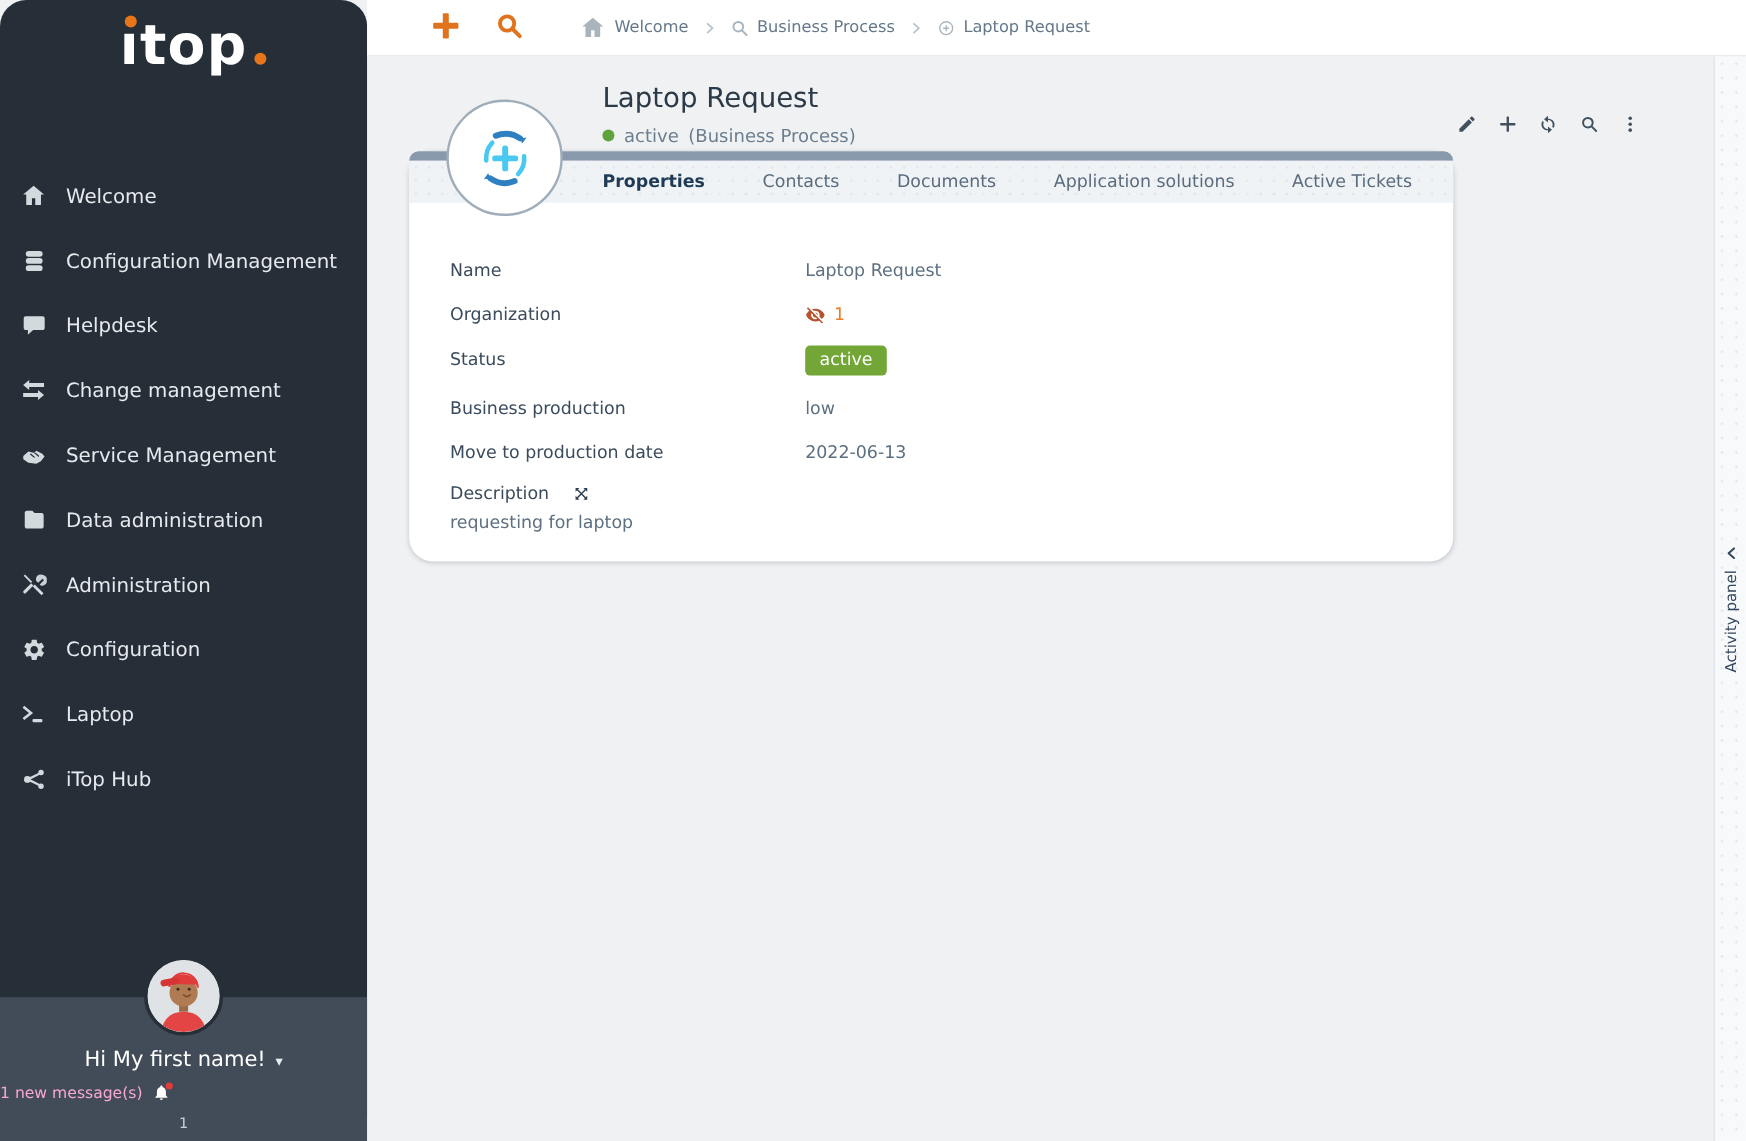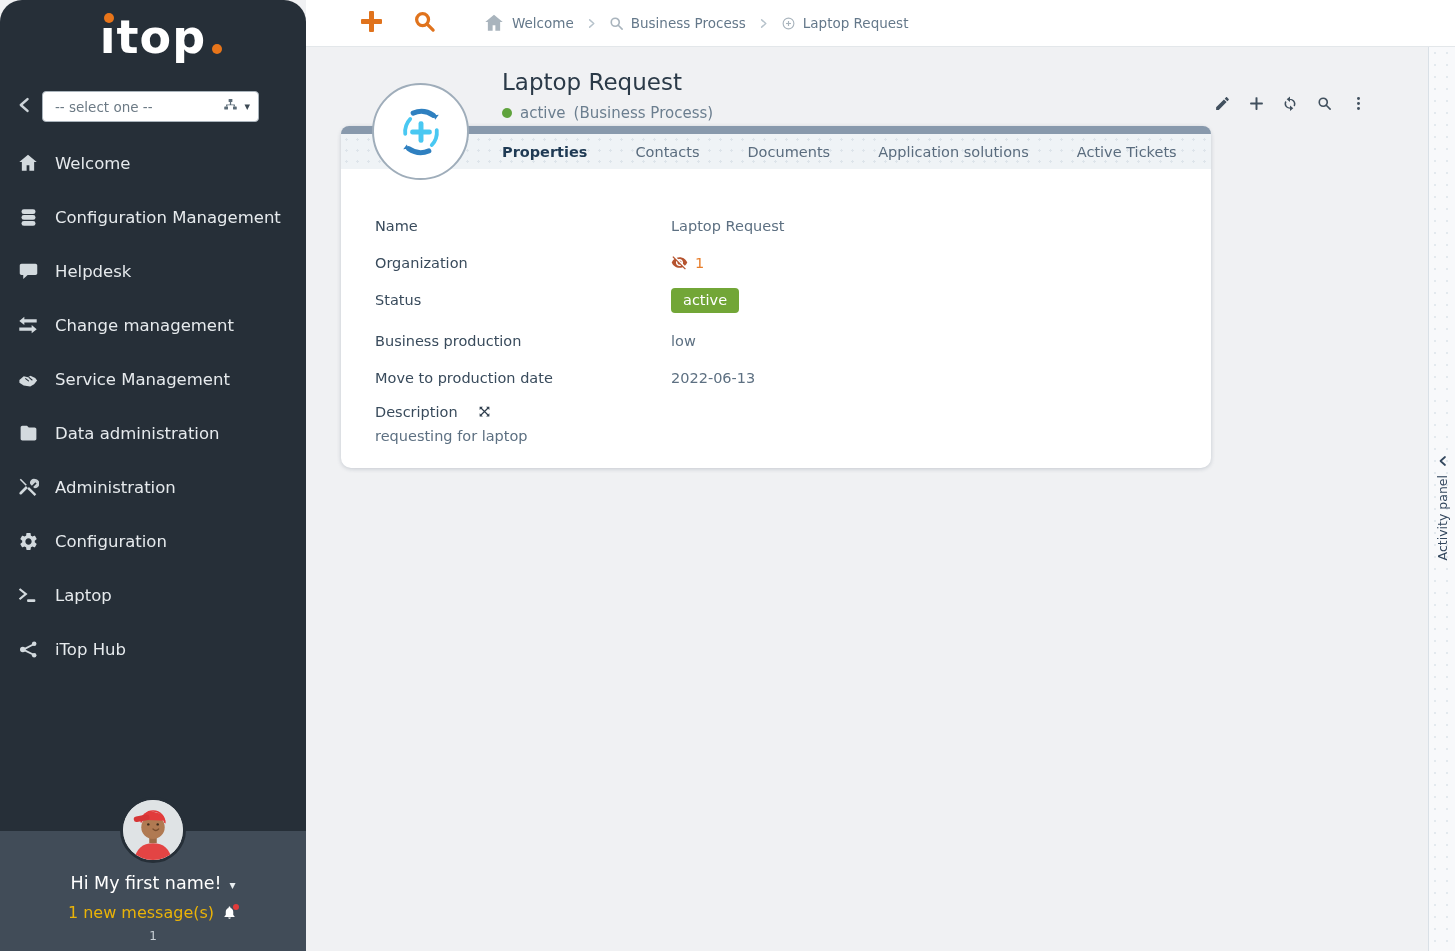--- a/index.html
+++ b/index.html
@@ -25,22 +25,22 @@
   .nav-item { height:54px; display:flex; align-items:center; padding-left:16px; cursor:pointer; color:#dbe1e6; }
   .nav-icon { width:24px; height:24px; display:flex; align-items:center; justify-content:center; color:#d3dade; }
   .nav-label { margin-left:15px; font-size:16.5px; color:#e6eaed; }
 
   .sidebar-footer { position:absolute; left:0; bottom:0; width:100%; height:120px; background:#414c58; }
   .avatar { position:absolute; top:-34px; left:50%; transform:translateX(-50%); width:66px; height:66px;
     border-radius:50%; background:#dfe3e5; border:3px solid #262f38; overflow:hidden; cursor:pointer; }
   .greeting-row { position:absolute; top:42px; width:100%; text-align:center; color:#ffffff;
     font-size:17.5px; cursor:pointer; }
   .greeting-caret { font-size:12px; margin-left:8px; color:#e8edf0; }
-  .messages-row { position:absolute; top:72px; width:100%; display:flex; justify-content:center; align-items:center;
-    gap:8px; color:#eab308; font-size:16px; }
+  .messages-row { position:absolute; top:72px; width:100%; display:flex; align-items:center;
+    gap:8px; color:#f9a8d4; font-size:13px; }
   .bell-wrap { position:relative; width:16px; height:16px; cursor:pointer; color:#ffffff; }
   .bell-dot { position:absolute; top:-1px; right:-1px; width:6px; height:6px; border-radius:50%; background:#e23b3b; }
   .footer-count { position:absolute; top:98px; width:100%; text-align:center; color:#c9d1d7; font-size:12px; }
 
   
   .main { position:relative; flex:1; height:951px; background:#f0f1f3; }
   .topbar { position:absolute; top:0; left:0; right:0; height:47px; background:#ffffff;
     border-bottom:1px solid #e3e7ea; display:flex; align-items:center; padding-left:51px; }
   .topbar-btn { width:28px; height:28px; display:flex; align-items:center; justify-content:center; cursor:pointer; color:#e0731d; }
   .topbar-btn.search { margin-left:25px; }
@@ -52,21 +52,21 @@
 
   .content { position:absolute; top:47px; left:0; right:27px; bottom:0; }
   .obj-header { position:absolute; left:196px; top:22px; }
   .obj-title { font-size:23px; color:#2b3a48; font-weight:500; }
   .obj-subtitle { margin-top:9px; display:flex; align-items:center; gap:8px; font-size:15px; color:#6b7e8f; }
   .status-dot { width:10px; height:10px; border-radius:50%; background:#5fa33c; }
   .obj-toolbar { position:absolute; top:48px; right:60px; display:flex; gap:14px; }
   .tool-btn { width:20px; height:20px; display:flex; align-items:center; justify-content:center; cursor:pointer; color:#41505e; }
 
   .card { position:absolute; left:35px; top:79px; width:870px; height:342px; background:#ffffff;
-    border-radius:10px; box-shadow:0 1px 4px rgba(40,60,80,0.22); }
+    border-radius:20px; box-shadow:0 1px 4px rgba(40,60,80,0.22); }
   .card-top { height:8px; background:#8899ac; border-radius:10px 10px 0 0; }
   .tabstrip { height:35px; background-color:#eff3f6;
     background-image:radial-gradient(circle,#dde4ea 1px,transparent 1.3px); background-size:11px 11px;
     display:flex; align-items:center; gap:48px; padding-left:161px; }
   .tab { font-size:14.5px; color:#5a6c7e; cursor:pointer; white-space:nowrap; }
   .tab.active { color:#1f3a54; font-weight:bold; }
   .card-body { padding:45px 0 0 34px; }
   .frow { display:flex; align-items:center; margin-bottom:14px; min-height:23px; }
   .flabel { width:296px; font-size:14.5px; font-weight:500; color:#394b5c; flex:0 0 296px; }
   .fvalue { font-size:14.5px; color:#5d7082; display:flex; align-items:center; gap:7px; }
@@ -96,43 +96,20 @@
 
   <aside class="sidebar">
     <div class="logo">
       <span class="logo-inner">
         <span class="logo-text" id="logo-text">ıtop</span>
         <span class="logo-idot"></span>
         <span class="logo-period"></span>
       </span>
     </div>
 
-    <div class="org-row">
-      <div class="collapse-btn">
-        <span>
-          <svg width="20" height="20" viewBox="0 0 24 24">
-              <polyline points="15,5 7,12 15,19" fill="none" stroke="currentColor" stroke-width="3" stroke-linecap="round" stroke-linejoin="round"></polyline>
-            </svg>
-        </span>
-      </div>
-      <div class="org-select">
-        <span class="org-select-value">-- select one --</span>
-        <span class="org-select-icons">
-          <span>
-            <svg width="15" height="15" viewBox="0 0 24 24" fill="currentColor">
-                <rect x="9" y="3" width="6" height="5" rx="1"></rect>
-                <rect x="2" y="15" width="6" height="5" rx="1"></rect>
-                <rect x="16" y="15" width="6" height="5" rx="1"></rect>
-                <path d="M11 8h2v4h6v3h-2v-2H7v2H5v-3h6z"></path>
-              </svg>
-          </span>
-          <span class="caret-glyph">▾</span>
-        </span>
-      </div>
-    </div>
 
     <nav class="nav" id="sidebar-nav">
         <div class="nav-item">
        <span class="nav-icon">
             <svg width="22" height="22" viewBox="0 0 24 24" fill="currentColor">
               <path d="M12 3 2.5 11h2.8v9.5h5.2v-6h3v6h5.2V11h2.8z"></path>
             </svg>
           </span>
        <span class="nav-label">Welcome</span>
      </div>

